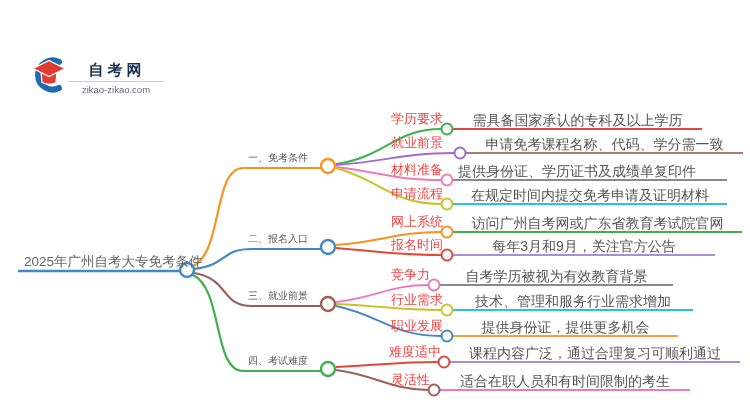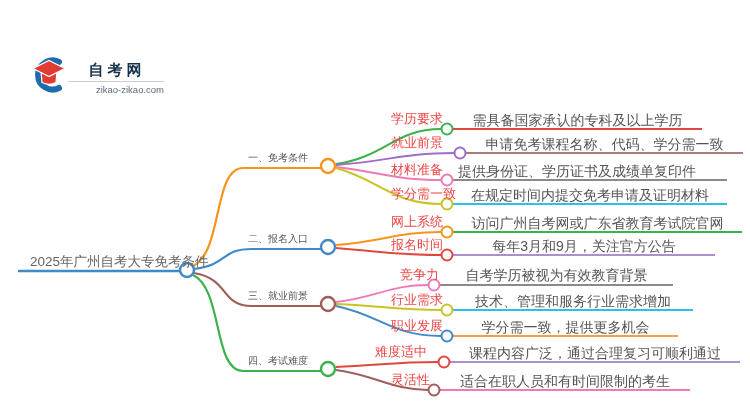--- a/index.html
+++ b/index.html
@@ -11,21 +11,21 @@
   .txt{position:absolute;line-height:1.15;white-space:nowrap;}
   .root-title{font-size:13.5px;color:#666;}
   .branch-label{font-size:10px;color:#555;}
   .leaf-label{font-size:13px;color:#ef4444;}
   .leaf-content{font-size:14px;color:#555;text-align:center;}
   .logo{position:absolute;left:28px;top:9px;width:150px;height:42px;cursor:pointer;}
   .logo-icon{position:absolute;left:0;top:1px;}
   .logo-name{position:absolute;left:44px;top:7px;width:90px;font-size:15px;font-weight:bold;
              color:#17324c;text-align:center;letter-spacing:4px;}
   .logo-divider{position:absolute;left:40px;top:27px;width:96px;height:1px;background:#c9ced4;}
-  .logo-domain{position:absolute;left:40px;top:30px;width:96px;font-size:9.5px;color:#5a6b7a;text-align:right;}
+  .logo-domain{position:absolute;left:40px;top:30px;width:96px;font-size:9.5px;color:#5a6b7a;text-align:center;}
 </style>
 </head>
 <body>
 
 <div id="canvas">
 
   <svg id="connector-layer" width="750" height="410" viewBox="0 0 750 410">
 
     <line x1="18" y1="226" x2="180" y2="226" stroke-width="2.5" fill="none" stroke="#4289c8"></line>
 
@@ -86,44 +86,44 @@
       <path d="M31,7 A14.5,14.5 0 1 0 31,33" fill="none" stroke-width="6" stroke-linecap="round" stroke="#1e6bb0"></path>
       <path d="M13,16 L29,16 L28,27.5 Q21,31 14,27.5 Z" stroke="#fff" stroke-width="1.2" fill="#e23c32"></path>
       <path d="M21,5.5 L37,13.5 L21,21.5 L5,13.5 Z" stroke="#fff" stroke-width="1.2" fill="#e23c32"></path>
       <line x1="34" y1="15" x2="34" y2="23.5" stroke="#fff" stroke-width="1.4"></line>
     </svg>
     <div class="logo-name">自考网</div>
     <div class="logo-divider"></div>
     <div class="logo-domain">zikao-zikao.com</div>
   </div>
 
-  <div class="txt root-title" style="left:30px;top:209px;width:164px;">2025年广州自考大专免考条件</div>
+  <div class="txt root-title" style="left:24px;top:209px;width:164px;">2025年广州自考大专免考条件</div>
 
   <div class="txt branch-label" style="left:248px;top:107px;">一、免考条件</div>
   <div class="txt branch-label" style="left:248px;top:188px;">二、报名入口</div>
   <div class="txt branch-label" style="left:248px;top:245px;">三、就业前景</div>
   <div class="txt branch-label" style="left:248px;top:310px;">四、考试难度</div>
 
   <div class="txt leaf-label" style="left:391px;top:67px;">学历要求</div>
   <div class="txt leaf-label" style="left:391px;top:91px;">就业前景</div>
   <div class="txt leaf-label" style="left:391px;top:118px;">材料准备</div>
-  <div class="txt leaf-label" style="left:391px;top:142px;">学分需一致</div>
+  <div class="txt leaf-label" style="left:391px;top:142px;">申请流程</div>
   <div class="txt leaf-label" style="left:391px;top:170px;">网上系统</div>
   <div class="txt leaf-label" style="left:391px;top:193px;">报名时间</div>
-  <div class="txt leaf-label" style="left:400px;top:223px;">竞争力</div>
+  <div class="txt leaf-label" style="left:391px;top:223px;">竞争力</div>
   <div class="txt leaf-label" style="left:391px;top:248px;">行业需求</div>
   <div class="txt leaf-label" style="left:391px;top:274px;">职业发展</div>
-  <div class="txt leaf-label" style="left:375px;top:300px;">难度适中</div>
+  <div class="txt leaf-label" style="left:389px;top:300px;">难度适中</div>
   <div class="txt leaf-label" style="left:391px;top:328px;">灵活性</div>
 
   <div class="txt leaf-content" style="left:453px;top:67px;width:249px;">需具备国家承认的专科及以上学历</div>
   <div class="txt leaf-content" style="left:466px;top:91px;width:277px;">申请免考课程名称、代码、学分需一致</div>
   <div class="txt leaf-content" style="left:440px;top:118px;width:274px;">提供身份证、学历证书及成绩单复印件</div>
   <div class="txt leaf-content" style="left:453px;top:142px;width:274px;">在规定时间内提交免考申请及证明材料</div>
   <div class="txt leaf-content" style="left:453px;top:170px;width:289px;">访问广州自考网或广东省教育考试院官网</div>
   <div class="txt leaf-content" style="left:453px;top:193px;width:262px;">每年3月和9月，关注官方公告</div>
-  <div class="txt leaf-content" style="left:440px;top:223px;width:233px;font-family:Liberation Serif, serif;">自考学历被视为有效教育背景</div>
+  <div class="txt leaf-content" style="left:440px;top:223px;width:233px;">自考学历被视为有效教育背景</div>
   <div class="txt leaf-content" style="left:453px;top:248px;width:240px;">技术、管理和服务行业需求增加</div>
-  <div class="txt leaf-content" style="left:453px;top:274px;width:225px;">学分需一致，提供更多机会</div>
+  <div class="txt leaf-content" style="left:453px;top:274px;width:225px;">提供身份证，提供更多机会</div>
   <div class="txt leaf-content" style="left:450px;top:300px;width:290px;">课程内容广泛，通过合理复习可顺利通过</div>
   <div class="txt leaf-content" style="left:440px;top:328px;width:250px;">适合在职人员和有时间限制的考生</div>
 
 </div>
 
 </body></html>

